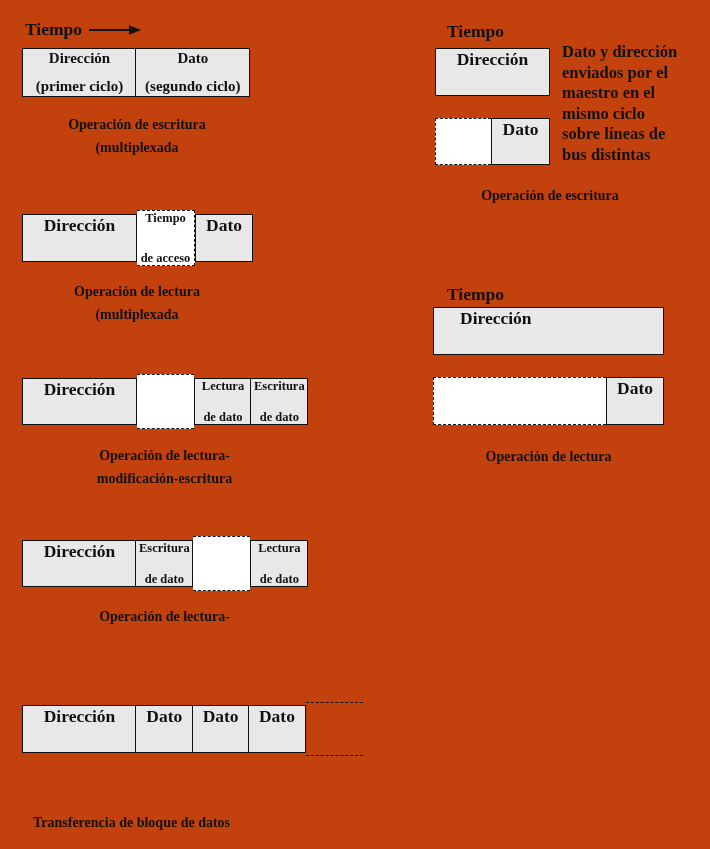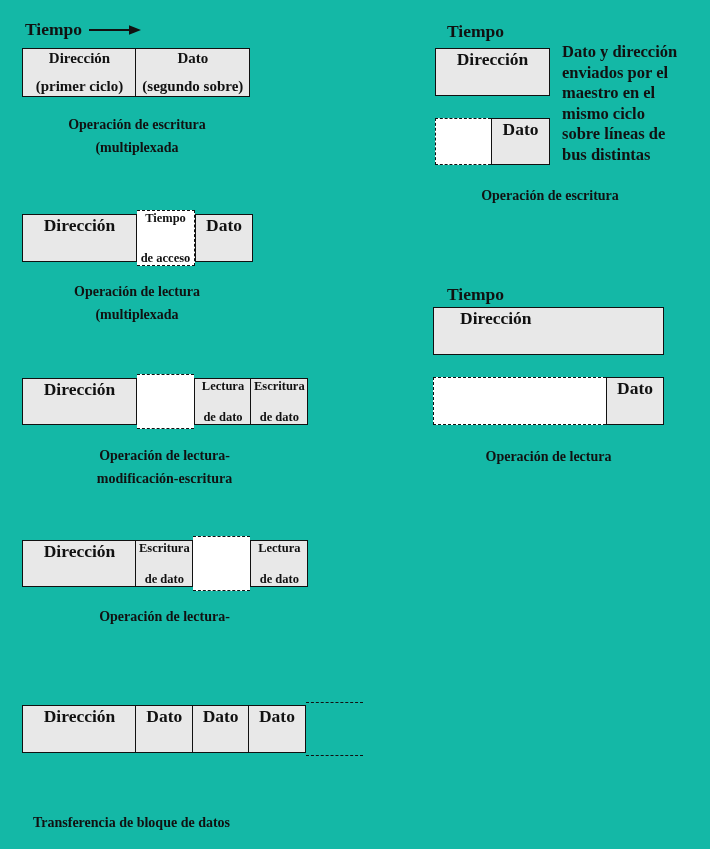--- a/index.html
+++ b/index.html
@@ -2,21 +2,21 @@
 <html><head>
 <meta charset="utf-8">
 <style>
   * { margin:0; padding:0; box-sizing:border-box; }
   html,body { background:#ffffff; }
   body {
     width:710px; height:849px;
     font-family:"Liberation Serif","DejaVu Serif",serif;
     color:#111111;
   }
-  .page { position:relative; width:710px; height:849px; overflow:hidden; background:#14b8a6; }
+  .page { position:relative; width:710px; height:849px; overflow:hidden; background:#c2410c; }
   .abs { position:absolute; }
 
   .tiempo {
     font-size:17.5px; font-weight:bold;
     display:flex; align-items:center; gap:7px; white-space:nowrap;
   }
   .arrow { display:block; }
 
   .busrow { display:flex; align-items:stretch; }
 
@@ -83,21 +83,21 @@
     </svg>
   </div>
 
   <div class="abs busrow" style="left:22px; top:48px; height:49px;">
     <div class="cell gcell twolines w115">
       <div>Dirección</div>
       <div>(primer ciclo)</div>
     </div>
     <div class="cell gcell twolines w115">
       <div>Dato</div>
-      <div>(segundo sobre)</div>
+      <div>(segundo ciclo)</div>
     </div>
   </div>
 
   <div class="abs caption" style="left:22px; top:114px; width:230px;">
     <div>Operación de escritura</div>
     <div>(multiplexada</div>
   </div>
 
   <div class="abs busrow" style="left:22px; top:214px; height:48px;">
     <div class="cell gcell big w115">

